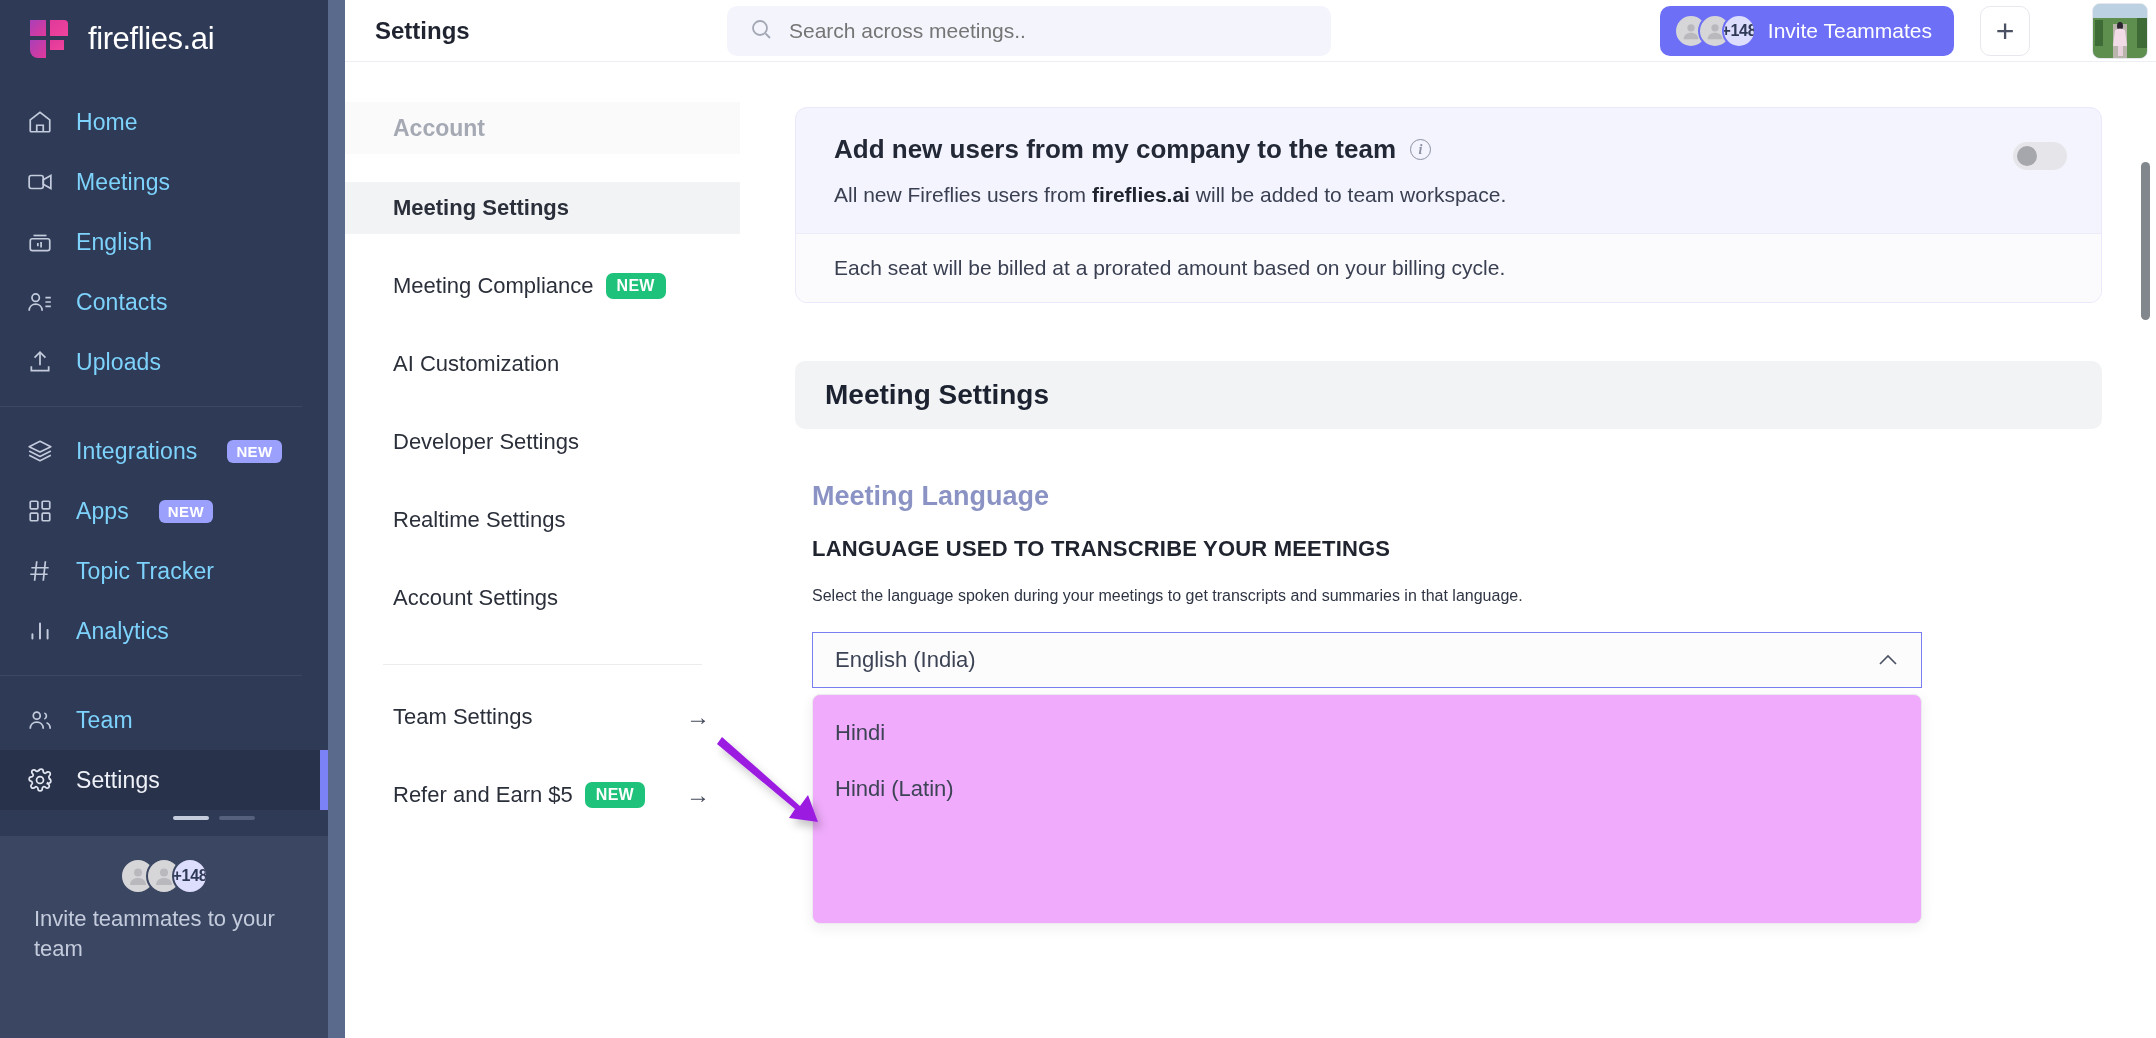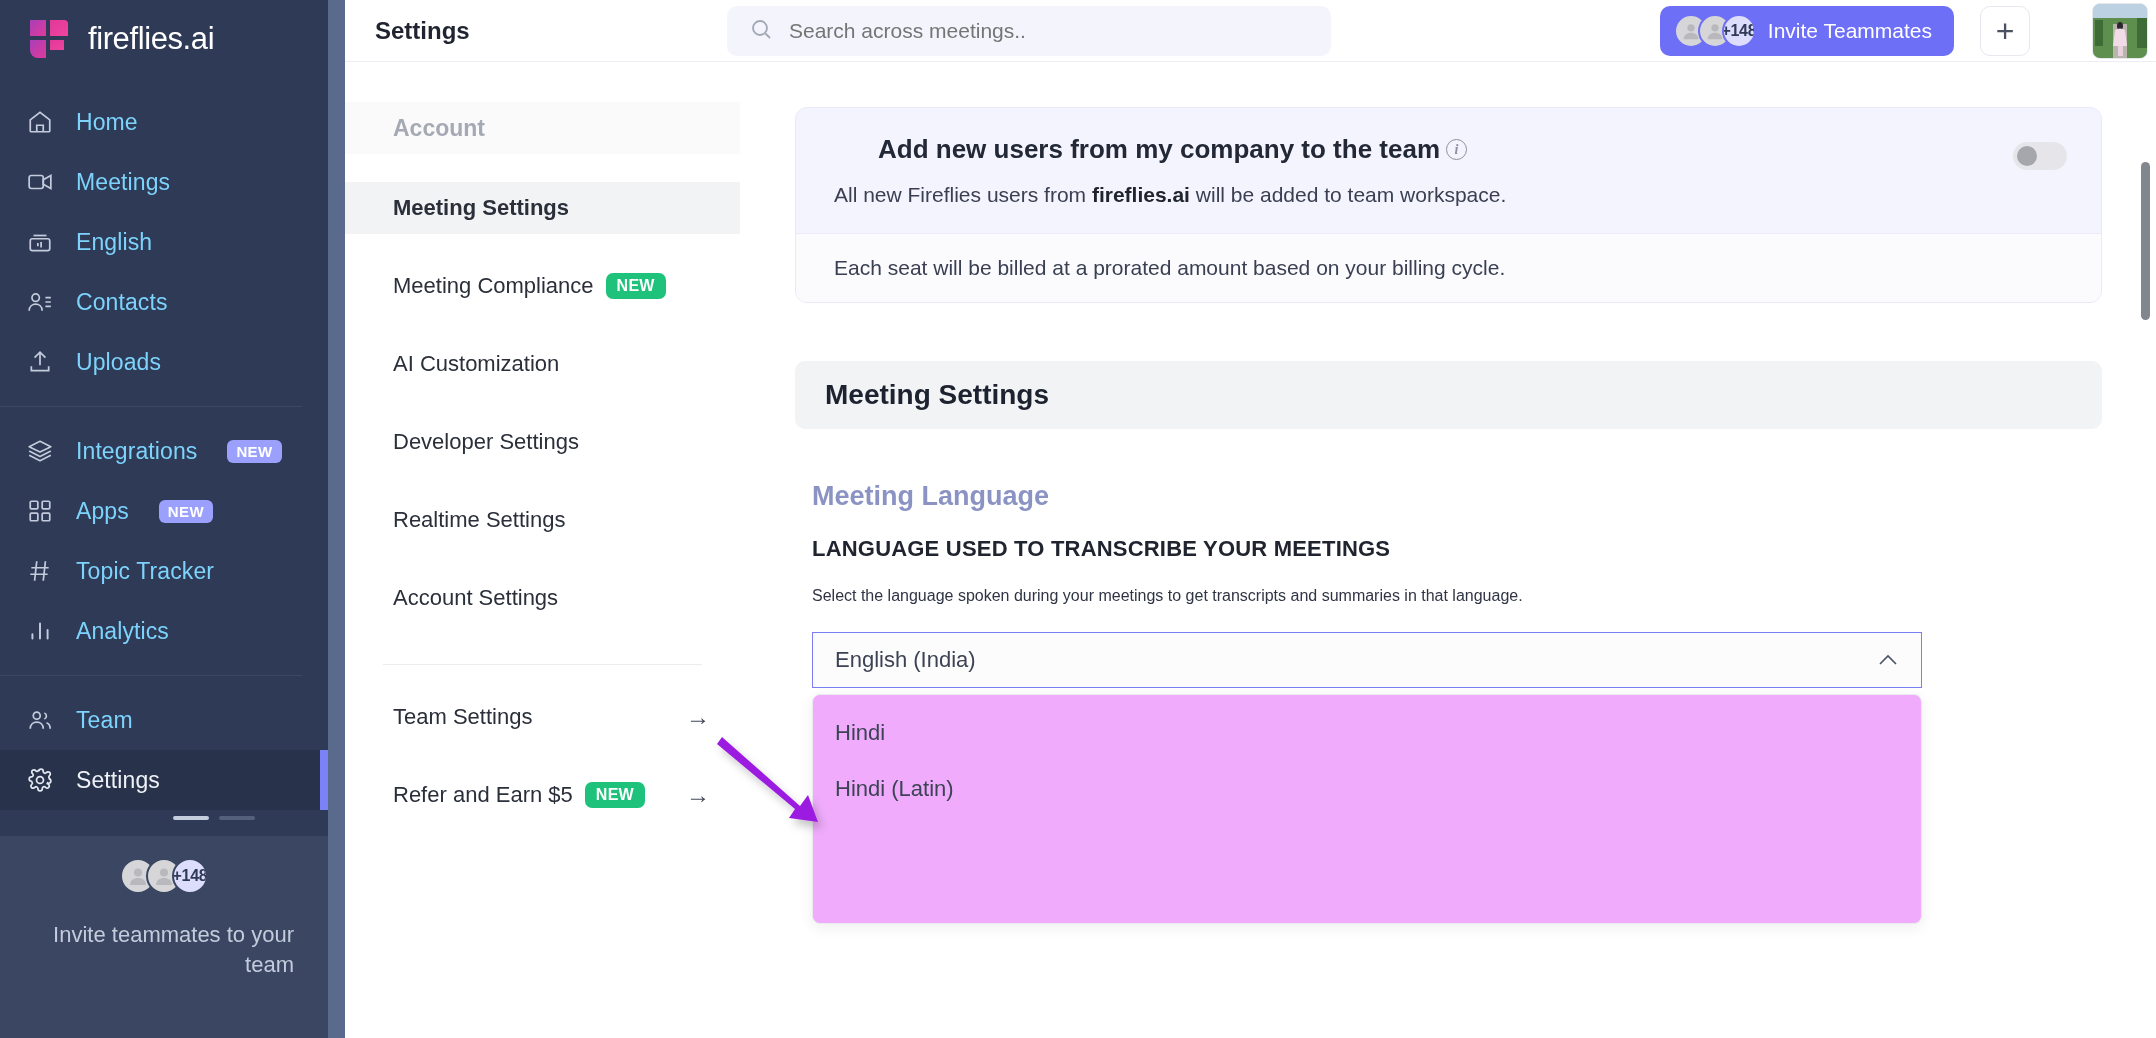--- a/index.html
+++ b/index.html
@@ -72,22 +72,22 @@
     background: #d6d6d8; border: 2px solid #3b4762;
     margin-left: -10px; position: relative; overflow: hidden;
     display:flex; align-items:center; justify-content:center;
   }
   .av:first-child { margin-left: 0; }
   .av.count {
     background: #ddddfd; color: #2f3a57;
     font-size: 16px; font-weight: 600; letter-spacing: -0.3px;
   }
   .invite-text {
-    margin-top: 26px; color: #c3cbdc; font-size: 22px;
-    text-align: right; line-height: 1.35; max-width: 260px;
+    margin-top: 10px; color: #c3cbdc; font-size: 22px;
+    text-align: left; line-height: 1.35; max-width: 260px;
   }
 
   
   .right { flex: 1 1 auto; height: 1038px; display: flex; flex-direction: column; position: relative; }
 
   
   .topbar {
     height: 62px; flex: 0 0 62px;
     background: #ffffff; border-bottom: 1px solid #eceef3;
     display: flex; align-items: center; position: relative;
@@ -167,21 +167,21 @@
   }
   .card-invite {
     margin: 45px 54px 0 55px;
     background: #f4f4fe; border: 1px solid #e9e9fb;
     border-radius: 12px; overflow: hidden;
   }
   .card-invite-top { padding: 26px 34px 26px 38px; display: flex; align-items: flex-start; }
   .ci-texts { flex: 1 1 auto; }
   .ci-title {
     font-size: 26px; color: #232836; font-weight: 600;
-    display: flex; align-items: center; gap: 6px; margin-left: 44px;
+    display: flex; align-items: center; gap: 14px;
   }
   .info-ic {
     width: 21px; height: 21px; border-radius: 50%;
     border: 1.6px solid #8a90a0; color: #8a90a0;
     font-size: 14px; display: flex; align-items: center; justify-content: center;
     font-family: "Liberation Serif", serif; font-style: italic;
   }
   .ci-sub { margin-top: 18px; font-size: 21px; color: #3a4052; }
   .ci-sub b { font-weight: bold; color: #20242f; }
   .toggle {

